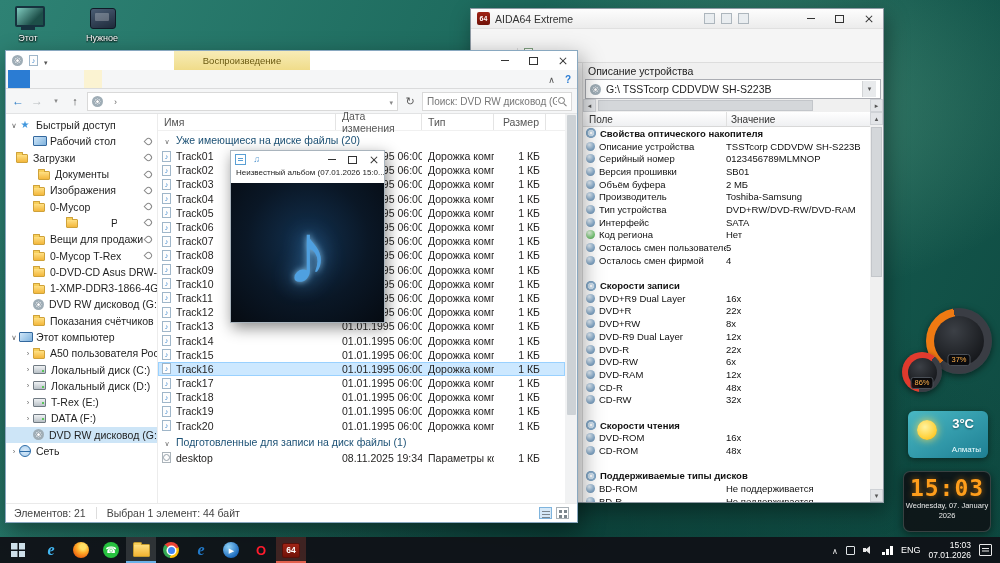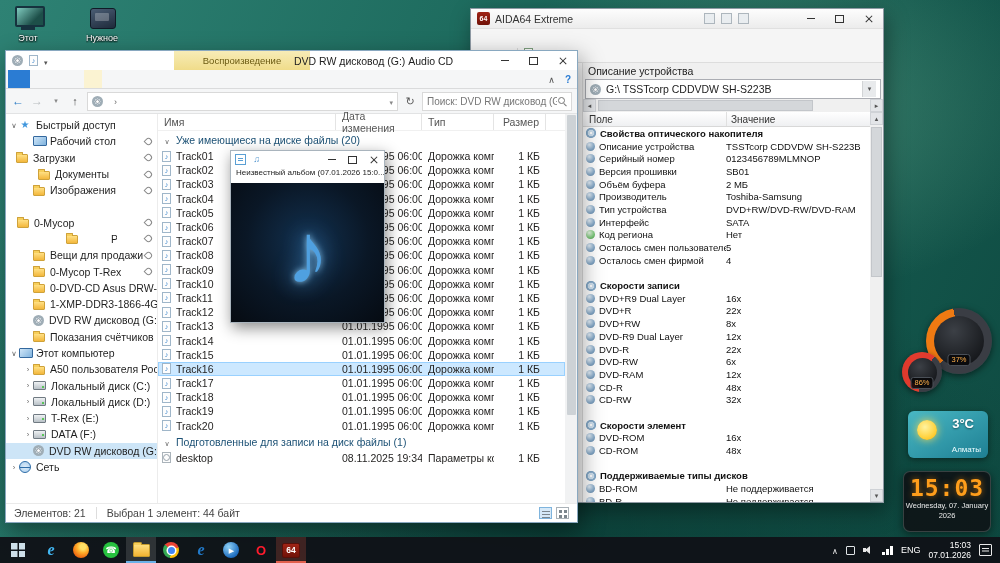--- a/index.html
+++ b/index.html
@@ -439,21 +439,21 @@
                   <span class="afield">CD-RW</span>
                   <span class="avalue">32x</span>
                 </div>
                 <div class="arow blank">
                   <span class="aic"></span>
                   <span class="afield"></span>
                   <span class="avalue"></span>
                 </div>
                 <div class="arow sec">
                   <span class="aic ic-secdisc"></span>
-                  <span class="afield">Скорости элемент</span>
+                  <span class="afield">Скорости чтения</span>
                   <span class="avalue"></span>
                 </div>
                 <div class="arow">
                   <span class="aic ic-dot"></span>
                   <span class="afield">DVD-ROM</span>
                   <span class="avalue">16x</span>
                 </div>
                 <div class="arow">
                   <span class="aic ic-dot"></span>
                   <span class="afield">CD-ROM</span>
@@ -509,21 +509,20 @@
   </div>
 
   <div class="explorer">
     <div class="ex-titlebar">
       <span class="qat">
         <span class="ic-disc"></span>
         <span class="ic-pagenote"></span>
         <span class="qat-dd"></span>
       </span>
       <span class="ex-chip">Воспроизведение</span>
-      <span class="ex-title">DVD RW дисковод (G:) Audio CD</span>
       <span class="capbtns">
         <span class="capbtn cap-min"></span>
         <span class="capbtn cap-max"></span>
         <span class="capbtn cap-close"></span>
       </span>
     </div>
     <div class="ex-tabs">
       <span class="ex-tab file-tab"></span>
         <span class="ex-tab"></span>
         <span class="ex-tab"></span>
@@ -573,21 +572,21 @@
           <div class="srow pinned" style="padding-left: 22px;">
             <span class="arr"></span>
             <span class="sic ic-folder"></span>
             <span class="slabel">Документы</span>
           </div>
           <div class="srow pinned" style="padding-left: 17px;">
             <span class="arr"></span>
             <span class="sic ic-folder"></span>
             <span class="slabel">Изображения</span>
           </div>
-          <div class="srow pinned" style="padding-left: 1px; margin-top: 16px;">
+          <div class="srow pinned" style="padding-left: 17px;">
             <span class="arr"></span>
             <span class="sic ic-folder"></span>
             <span class="slabel">0-Мусор</span>
           </div>
           <div class="srow pinned" style="padding-left: 22px; gap: 28px;">
             <span class="arr"></span>
             <span class="sic ic-folder"></span>
             <span class="slabel">Programs</span>
           </div>
           <div class="srow pinned" style="padding-left: 17px;">

